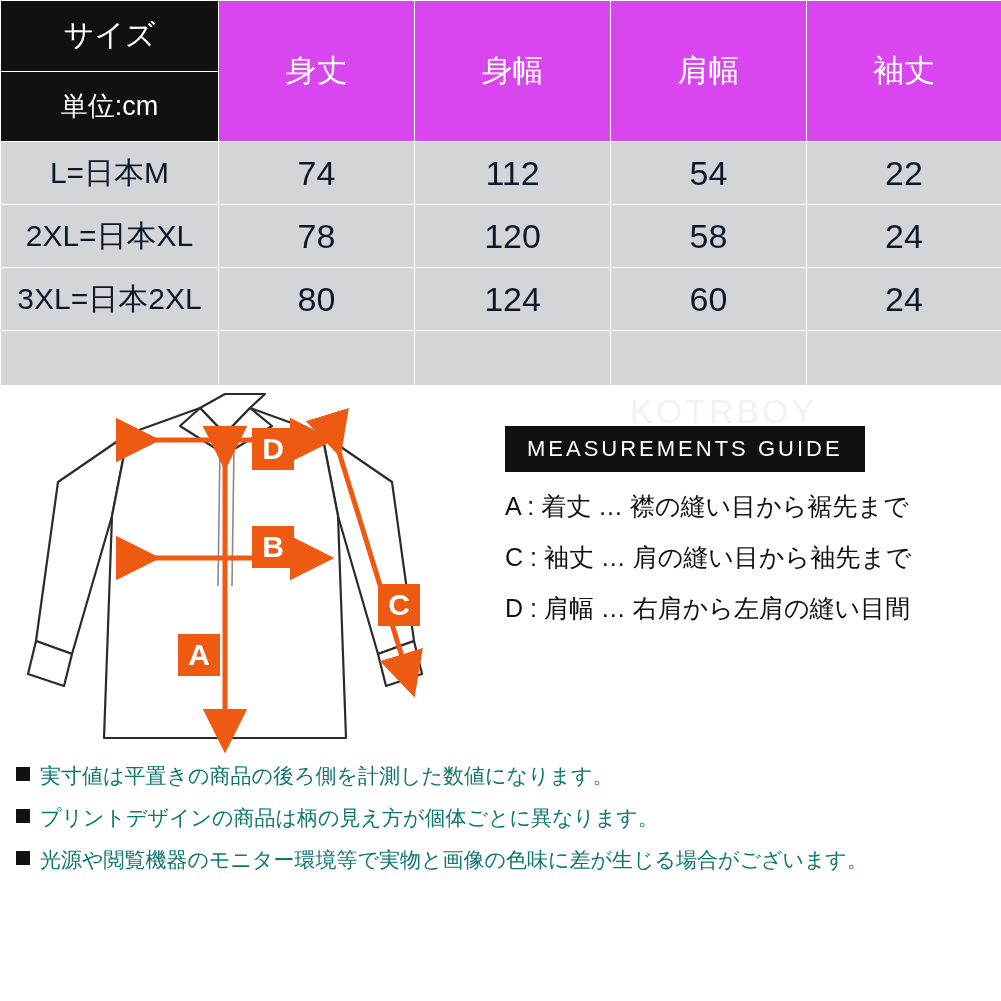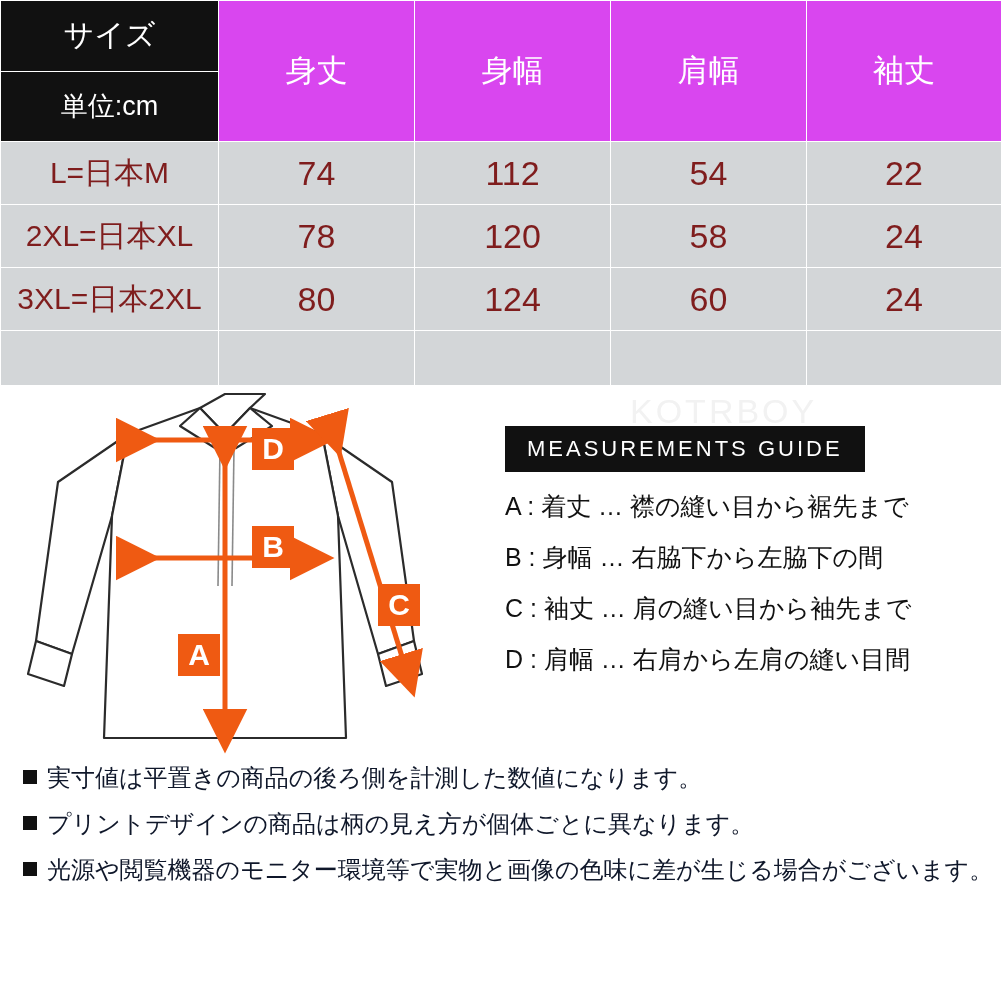--- a/index.html
+++ b/index.html
@@ -58,21 +58,21 @@
     display: flex;
     align-items: center;
     justify-content: center;
     font-size: 27px;
     text-align: right;
   }
   .body-row td {
     background: #d3d6d8;
     height: 62px;
     font-size: 31px;
-    color: #7f1d1d;
+    color: #0f172a;
   }
   .body-row td.label {
     font-size: 30px;
     white-space: nowrap;
     overflow: visible;
   }
   .body-row td.num {
     font-size: 34px;
   }
   .empty-row td {
@@ -124,23 +124,23 @@
     margin-top: 18px;
     white-space: nowrap;
   }
 
   
   .notes {
     position: relative;
     padding: 6px 0 0 8px;
   }
   .note {
-    font-size: 24px;
-    color: #0f172a;
-    margin: 0 0 14px 15px;
+    font-size: 21px;
+    color: #0f766e;
+    margin: 0 0 14px 8px;
     white-space: nowrap;
   }
   .note .sq {
     display: inline-block;
     width: 14px;
     height: 14px;
     background: #111111;
     margin-right: 10px;
     vertical-align: 2px;
   }
@@ -261,21 +261,20 @@
 
         <rect x="158" y="248" width="42" height="42" fill="#ef5a12"></rect>
         <text x="179" y="279" font-family="Liberation Sans, sans-serif" font-size="30" font-weight="bold" fill="#ffffff" text-anchor="middle">A</text>
       </g>
     </svg>
   </div>
 
   <div class="guide">
     <div class="guide-title">MEASUREMENTS GUIDE</div>
     <div class="guide-line">A : 着丈 … 襟の縫い目から裾先まで</div>
-    <div class="guide-line">B : 身幅 … 右脇下から左脇下の間</div>
     <div class="guide-line">C : 袖丈 … 肩の縫い目から袖先まで</div>
     <div class="guide-line">D : 肩幅 … 右肩から左肩の縫い目間</div>
   </div>
 </div>
 
 <div class="notes">
 
   <p class="note"><span class="sq"></span><span>実寸値は平置きの商品の後ろ側を計測した数値になります。</span></p>
   <p class="note"><span class="sq"></span><span>プリントデザインの商品は柄の見え方が個体ごとに異なります。</span></p>
   <p class="note"><span class="sq"></span><span>光源や閲覧機器のモニター環境等で実物と画像の色味に差が生じる場合がございます。</span></p>

